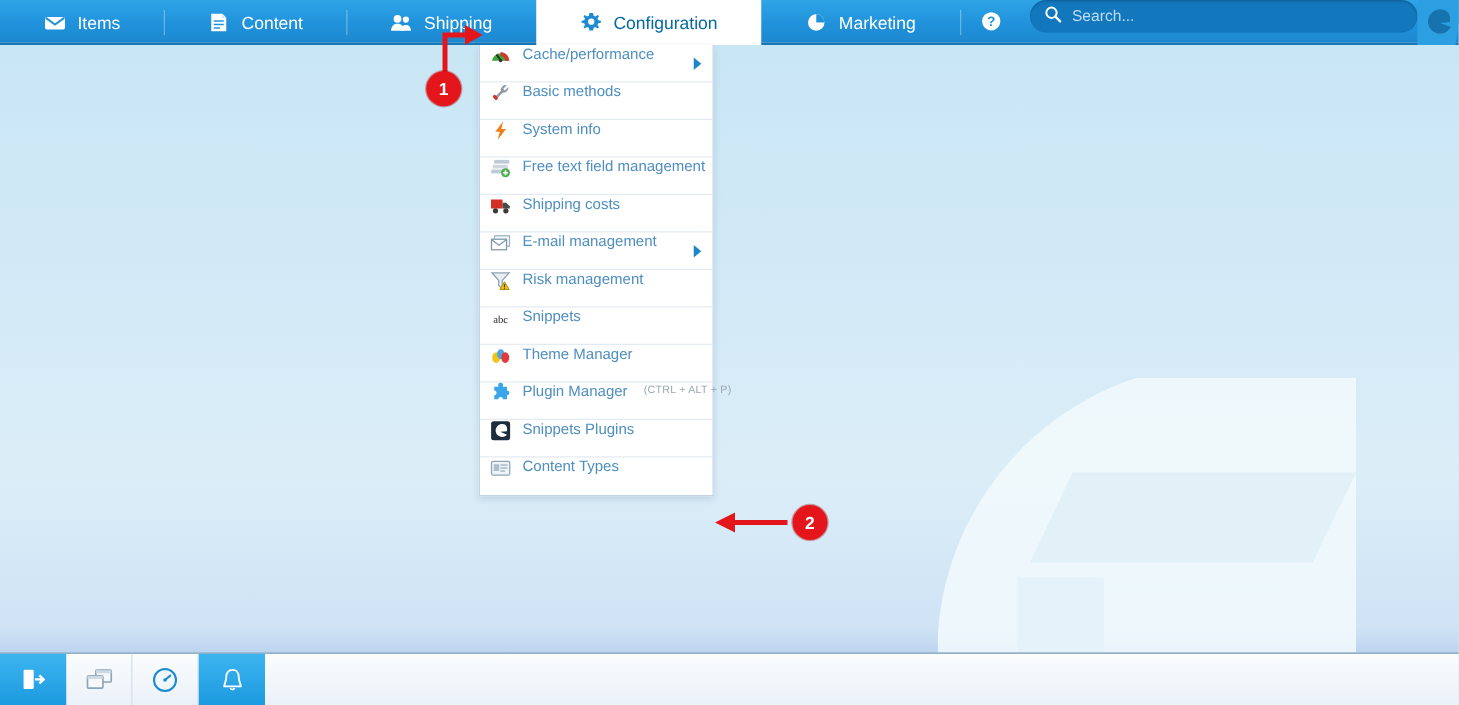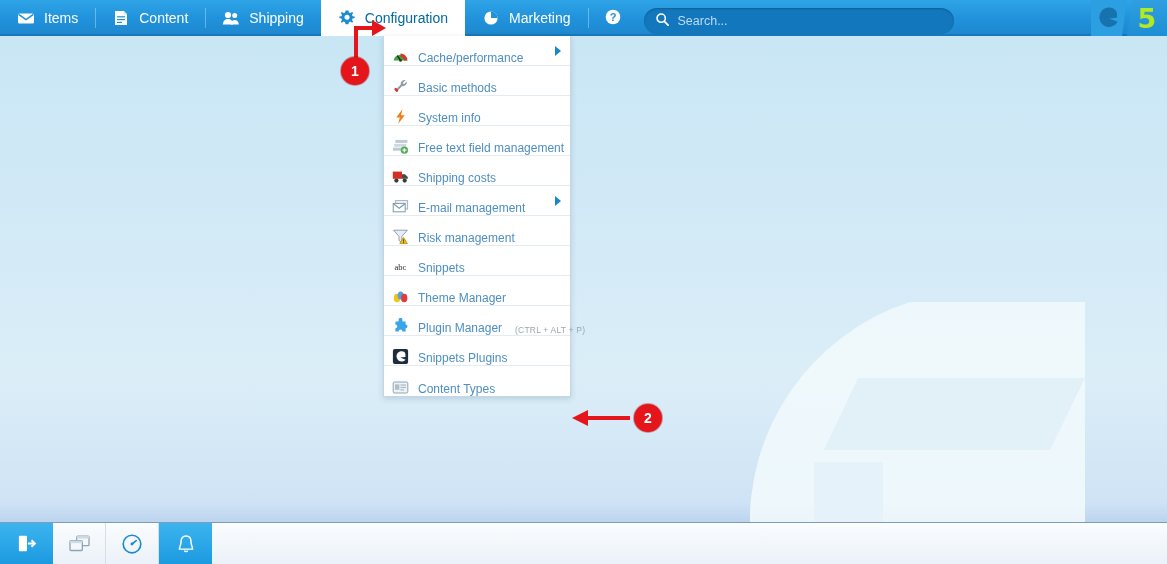--- a/index.html
+++ b/index.html
@@ -26,21 +26,21 @@
   
   #topbar {
     position:absolute; left:0; top:0; width:1167px; height:36px;
     background:linear-gradient(180deg,#2fa4e7 0%, #2092db 55%, #1d88cf 100%);
     border-bottom:2px solid #1877b8;
     display:flex; align-items:stretch;
     z-index:30;
   }
   .navitem {
     display:flex; align-items:center; gap:9px;
-    padding:0 17px; height:36px;
+    padding:0 35px; height:36px;
     color:#ffffff; font-size:14px; white-space:nowrap;
     cursor:default; position:relative;
   }
   .navitem .sep {
     position:absolute; left:0; top:8px; height:20px; width:1px;
     background:rgba(255,255,255,0.32);
   }
   .navitem.active {
     background:#ffffff; color:#0369a1;
   }
@@ -49,21 +49,21 @@
   #helpbtn {
     display:flex; align-items:center; padding:0 16px; position:relative;
   }
   #helpbtn .sep {
     position:absolute; left:0; top:8px; height:20px; width:1px;
     background:rgba(255,255,255,0.32);
   }
 
   
   #searchwrap {
-    display:flex; align-items:flex-end; margin-left:6px;
+    display:flex; align-items:flex-start; margin-left:6px;
   }
   #searchbox {
     width:310px; height:26px; border-radius:13px;
     background:#1277bd;
     box-shadow:inset 0 1px 2px rgba(0,0,0,0.22);
     display:flex; align-items:center; padding:0 11px; gap:8px;
   }
   #searchbox input {
     border:none; outline:none; background:transparent;
     color:#e8f4fd; font-size:12.5px; width:100%;
@@ -91,32 +91,32 @@
   
   #dropdown {
     position:absolute; left:383px; top:36px; width:188px;
     background:#ffffff;
     border:1px solid #c4d6e3;
     border-top:none;
     box-shadow:0 2px 6px rgba(40,80,110,0.18);
     z-index:40;
   }
   .mrow {
-    height:30px; display:flex; align-items:flex-end;
+    height:30px; display:flex; align-items:flex-start;
     border-bottom:1px solid #e3ecf2;
     padding:0 8px; gap:9px; cursor:default; position:relative;
   }
   .mrow:last-child { border-bottom:none; }
   .mrow .mi { width:17px; height:17px; flex:none; display:block; }
   .mrow .mlabel {
     color:#4e8ec0; font-size:12px; white-space:nowrap;
   }
   .mrow .mshort {
     color:#9aa7b0; font-size:8.5px; letter-spacing:.2px;
-    margin-left:4px; white-space:nowrap;margin-top:28px;
+    margin-left:4px; white-space:nowrap;
   }
   .mrow .arrow {
     position:absolute; right:9px; top:50%; transform:translateY(-50%);
     width:0;height:0;border-left:6px solid #1b86c8;
     border-top:5px solid transparent;border-bottom:5px solid transparent;
   }
 
   
   #taskbar {
     position:absolute; left:0; top:522px; width:1167px; height:42px;

